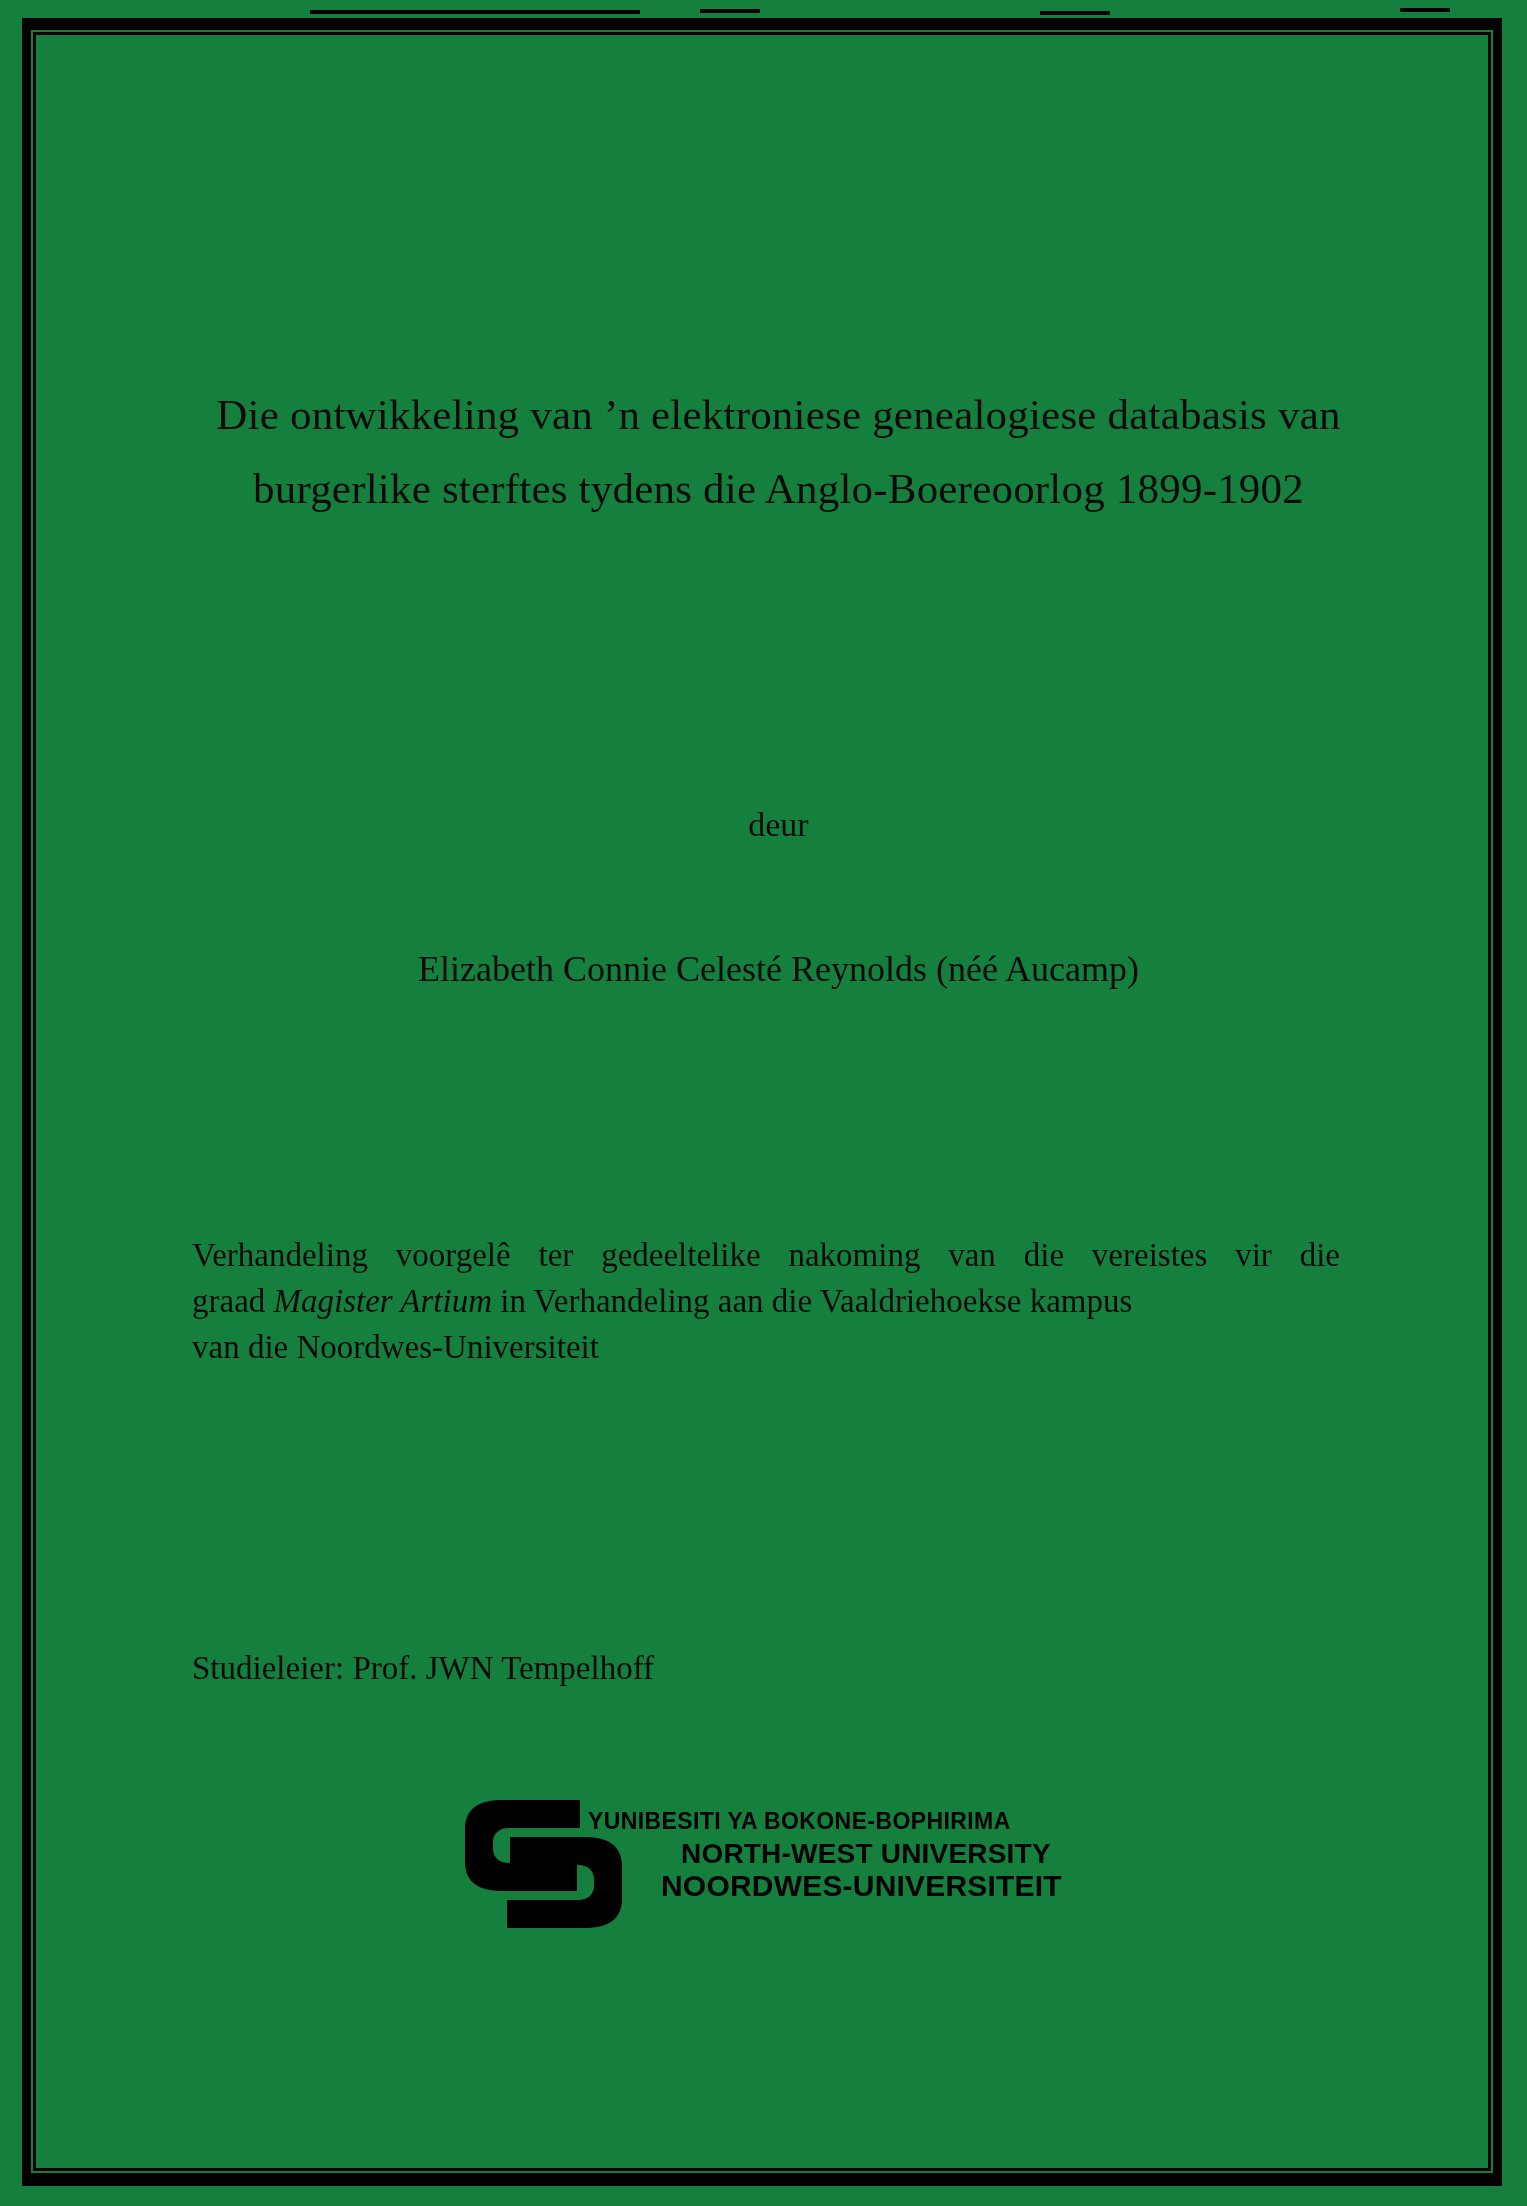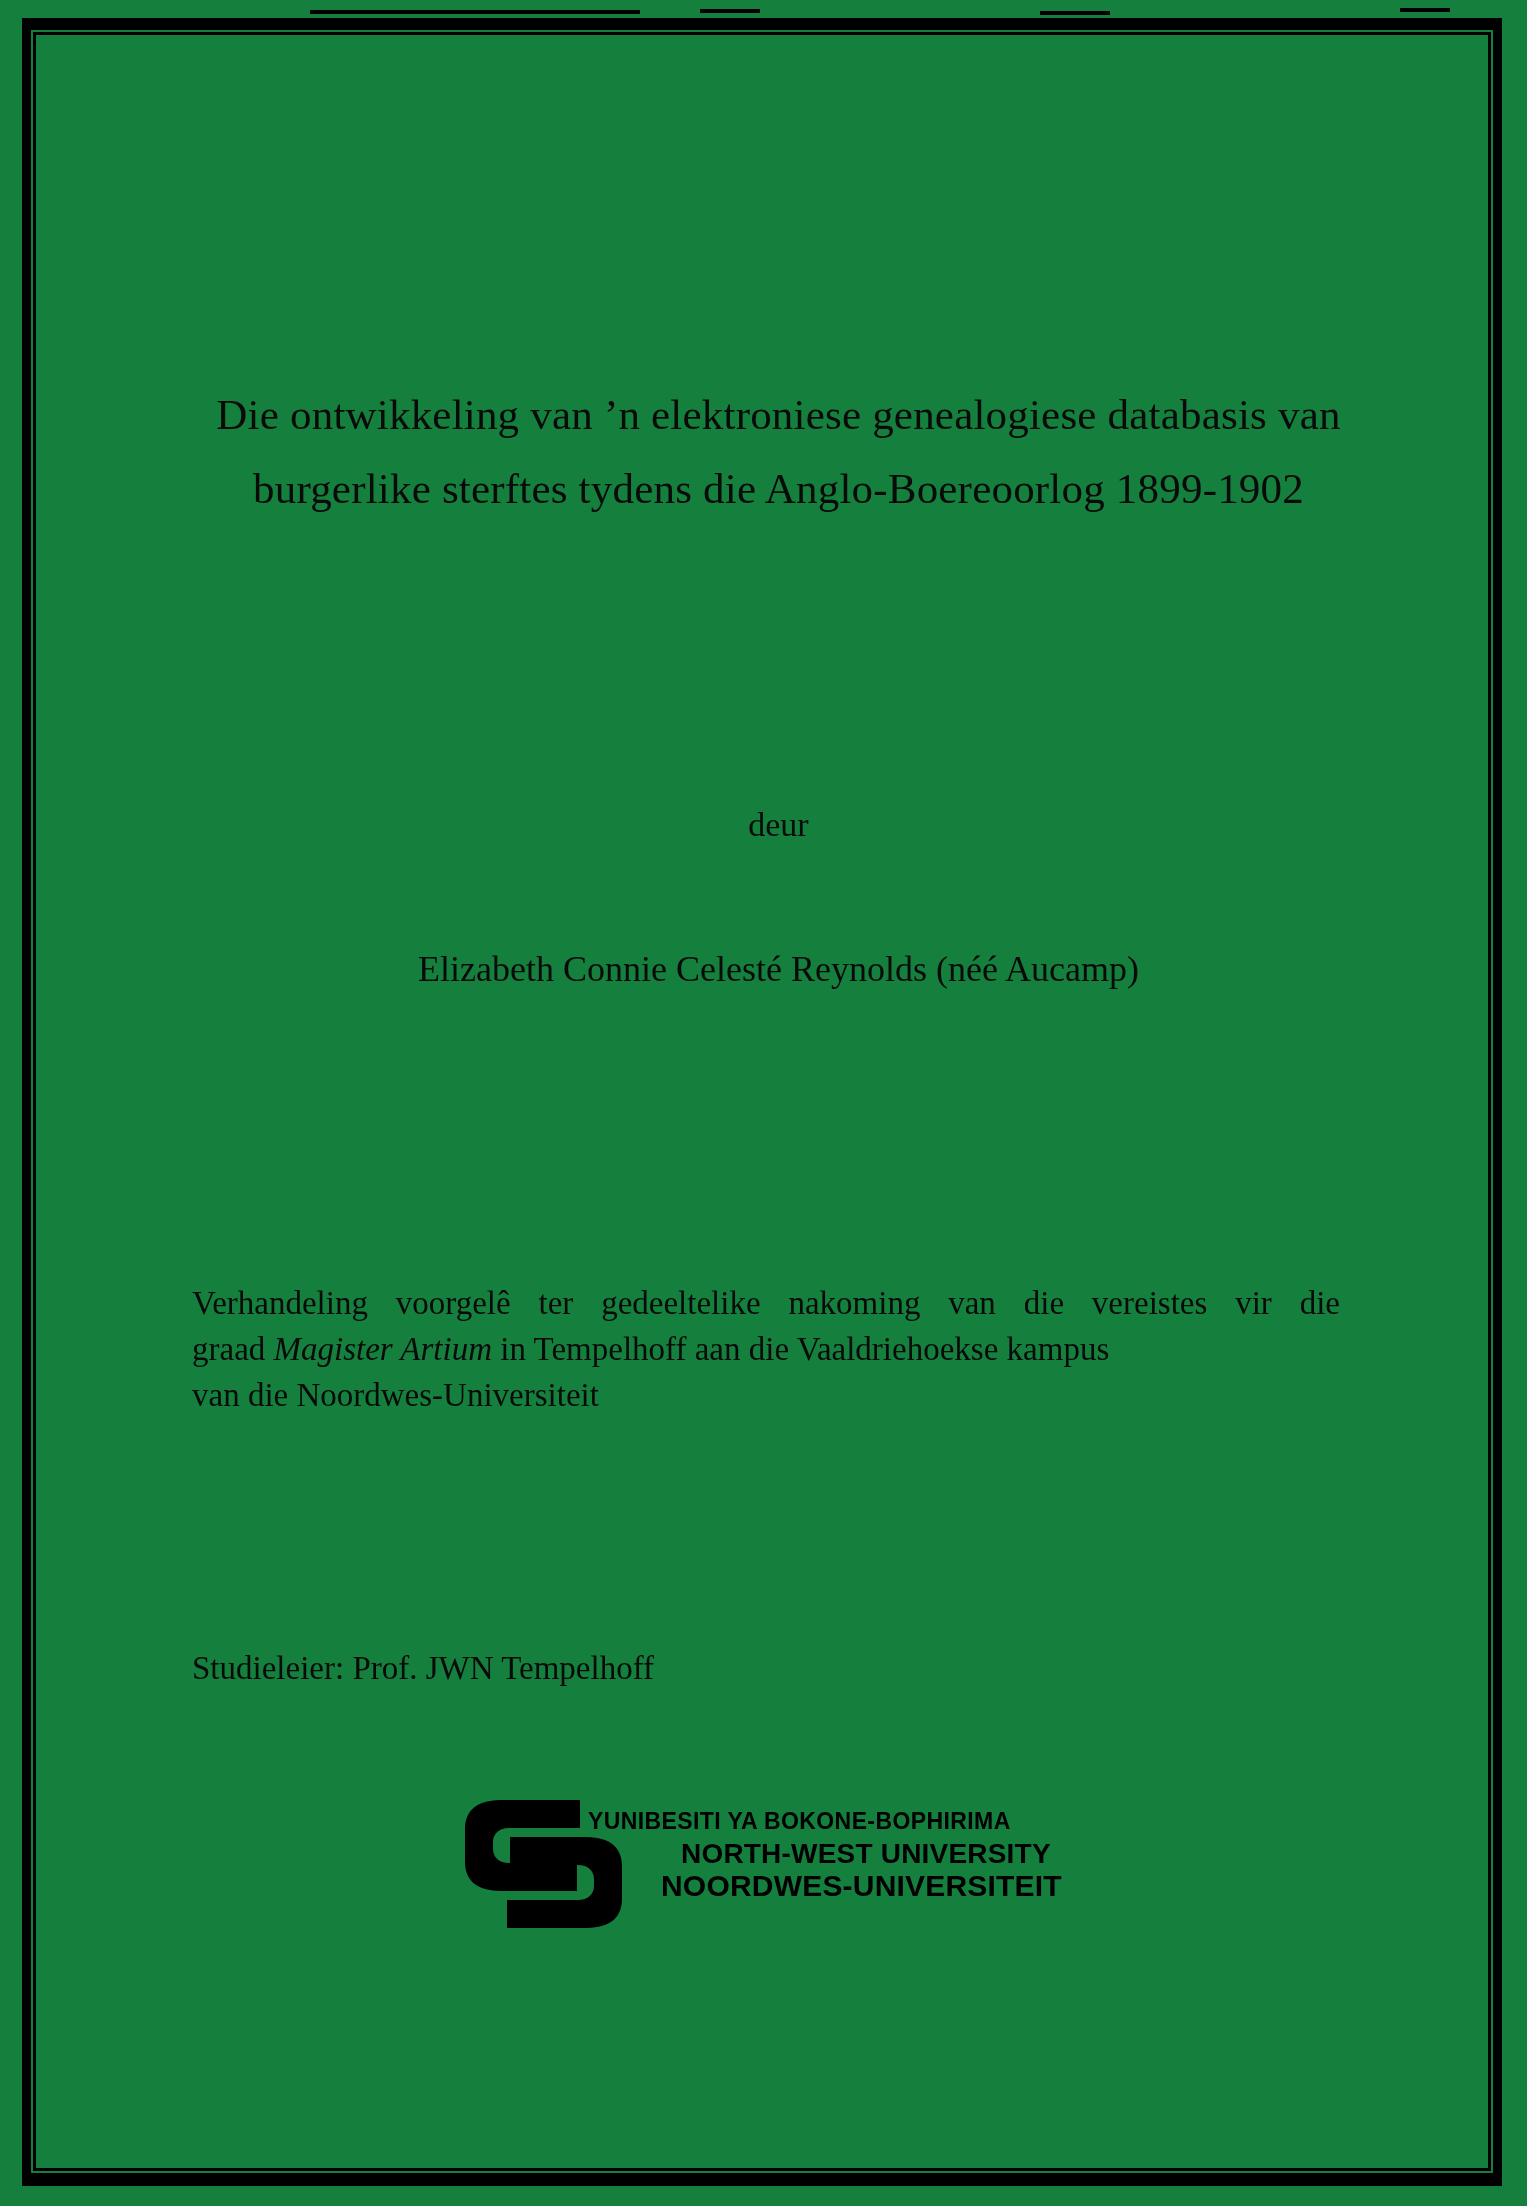--- a/index.html
+++ b/index.html
@@ -71,21 +71,20 @@
   .degree {
     position: absolute;
     top: 1232px; left: 192px;
     width: 1148px;
     font-size: 33px;
     line-height: 46px;
   }
   .degree-line1 {
     text-align: justify;
     text-align-last: justify;
-    margin-top: 48px;
   }
   .degree em { font-style: italic; }
 
   .supervisor {
     position: absolute;
     top: 1644px; left: 192px;
     font-size: 33px;
     line-height: 48px;
   }
 
@@ -122,21 +121,21 @@
     <span class="title-line">burgerlike sterftes tydens die Anglo-Boereoorlog 1899-1902</span>
   </h1>
 
   <div class="deur">deur</div>
 
   <div class="author">Elizabeth Connie Celesté Reynolds (néé Aucamp)</div>
 
   <div class="degree">
     <div class="degree-line1">Verhandeling voorgelê ter gedeeltelike nakoming van die vereistes vir die</div>
     <div class="degree-line2">
-      <span>graad </span><em>Magister Artium</em><span> in Tempelhoff aan die Vaaldriehoekse kampus</span>
+      <span>graad </span><em>Magister Artium</em><span> in Verhandeling aan die Vaaldriehoekse kampus</span>
     </div>
     <div class="degree-line3">van die Noordwes-Universiteit</div>
   </div>
 
   <div class="supervisor">
     <div>Studieleier: Prof. JWN Tempelhoff</div>
   </div>
 
   <div class="logo">
     <svg class="logo-mark" width="157" height="128" viewBox="0 0 157 128" aria-hidden="true">

